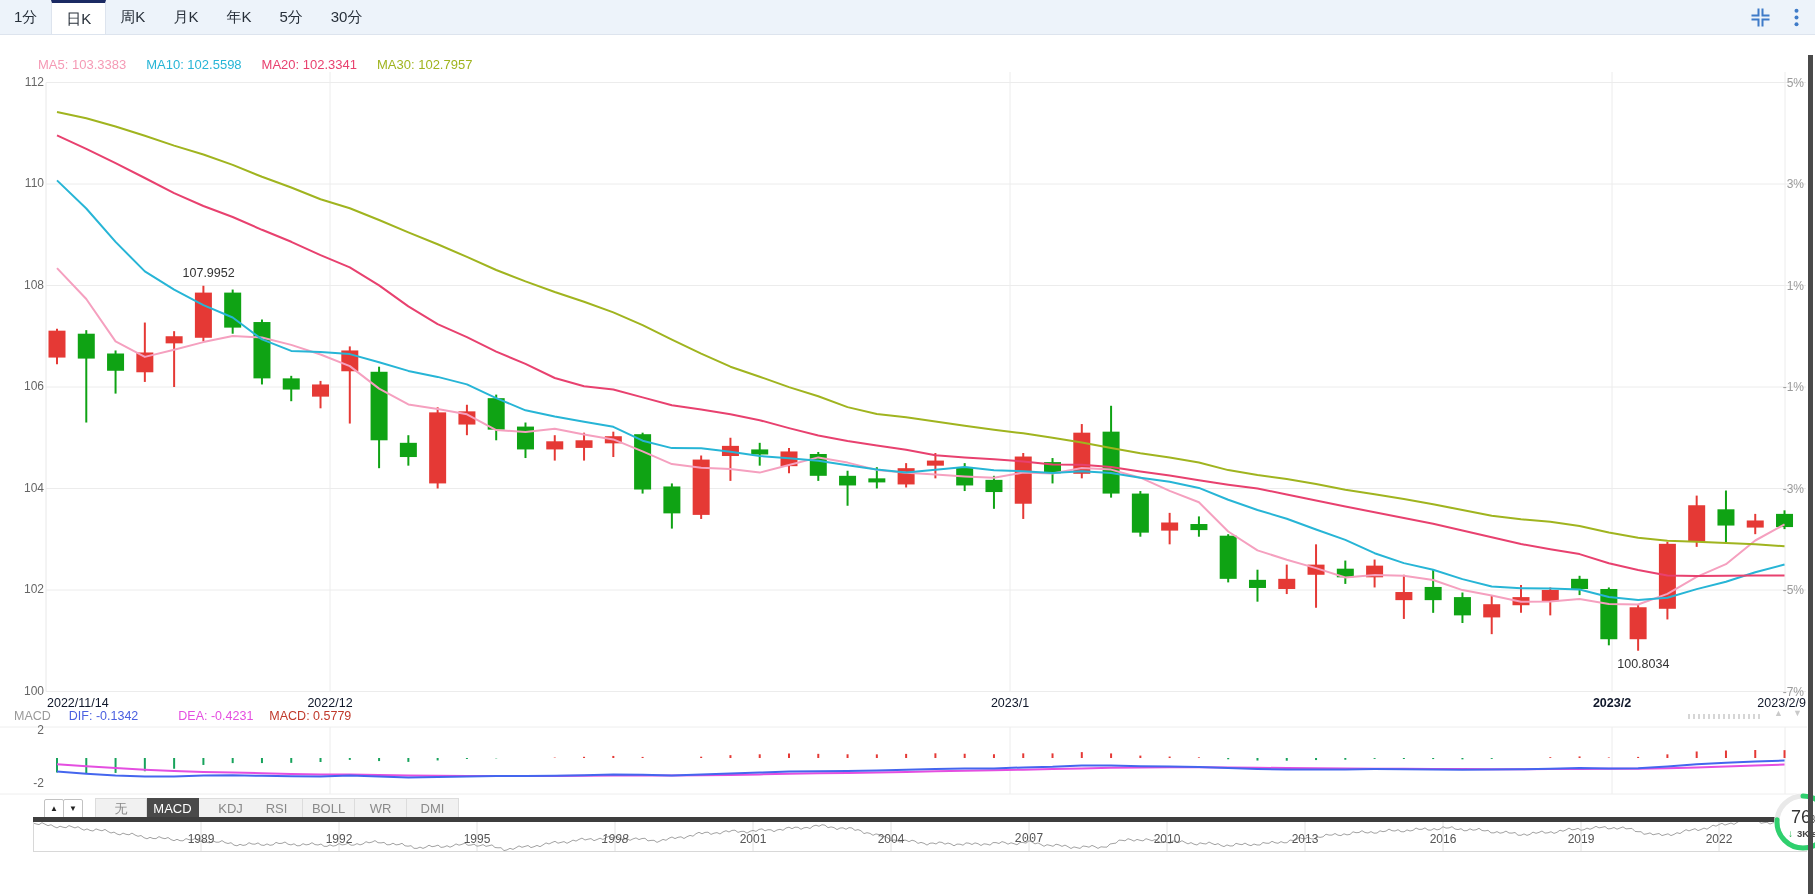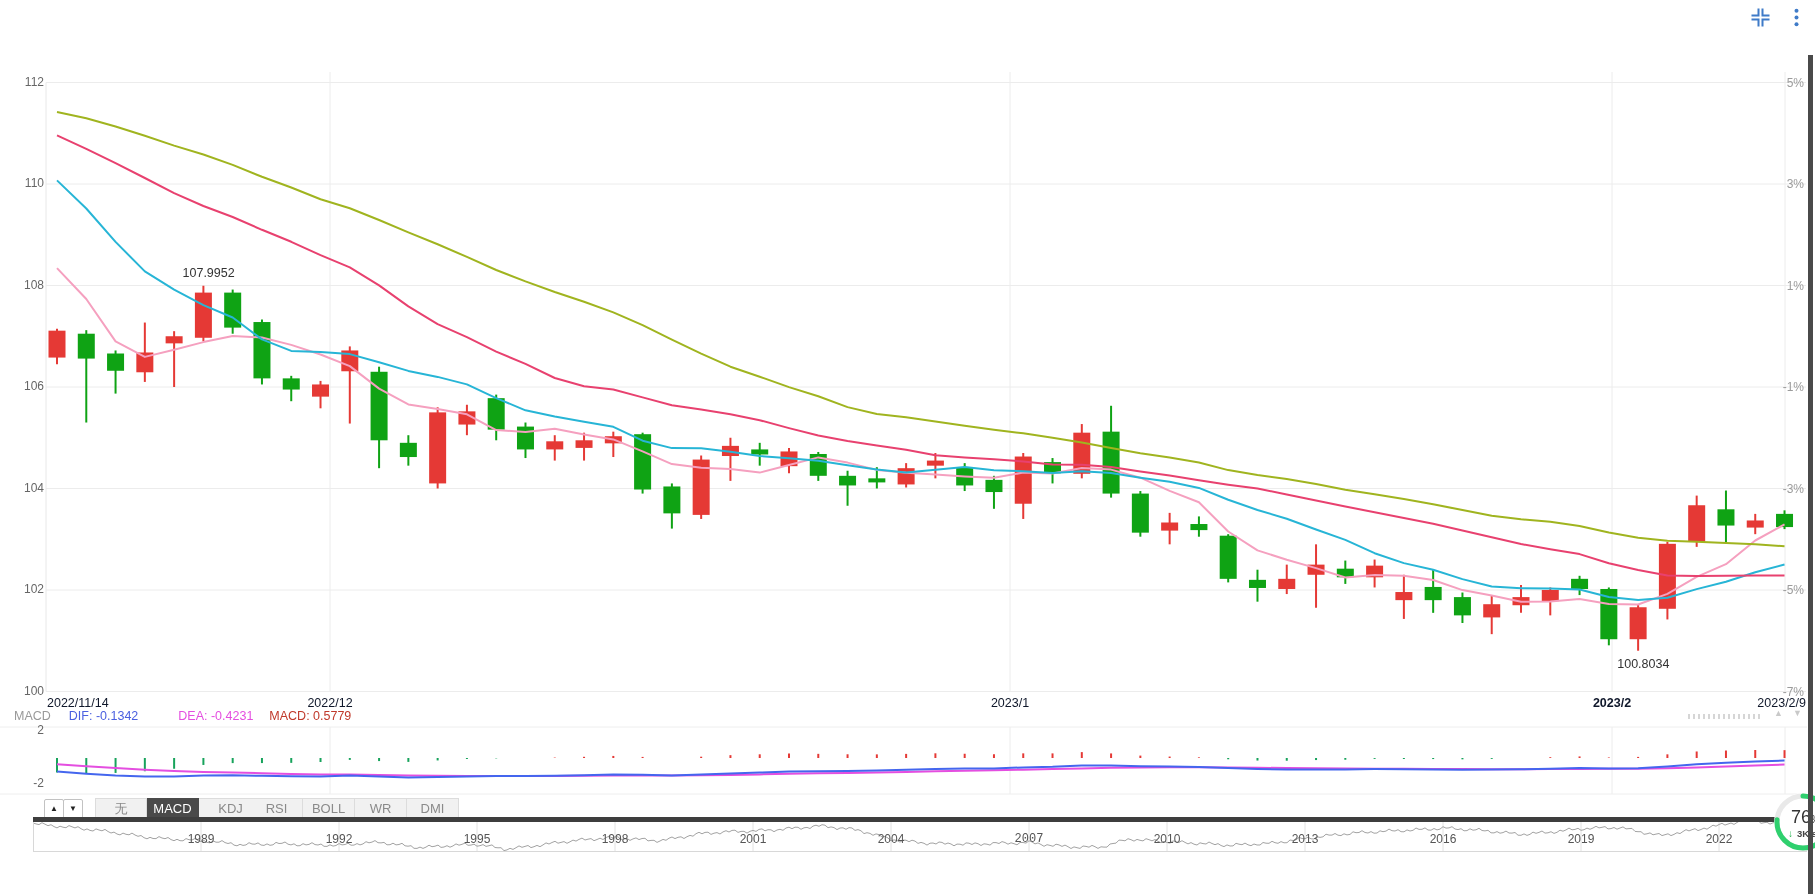--- a/index.html
+++ b/index.html
@@ -256,38 +256,53 @@
       <line x1="891" y1="822" x2="891" y2="851" stroke="#e2e2e2"></line>
       <line x1="1029" y1="822" x2="1029" y2="851" stroke="#e2e2e2"></line>
       <line x1="1167" y1="822" x2="1167" y2="851" stroke="#e2e2e2"></line>
       <line x1="1305" y1="822" x2="1305" y2="851" stroke="#e2e2e2"></line>
       <line x1="1443" y1="822" x2="1443" y2="851" stroke="#e2e2e2"></line>
       <line x1="1581" y1="822" x2="1581" y2="851" stroke="#e2e2e2"></line>
       <line x1="1719" y1="822" x2="1719" y2="851" stroke="#e2e2e2"></line>
       <polyline points="33,823.0 36,823.9 39,824.6 42,822.7 45,824.2 48,825.7 51,824.7 54,826.6 57,827.9 60,826.2 63,827.2 66,827.7 69,825.6 72,826.8 75,827.9 78,826.7 81,828.7 84,830.2 87,828.9 90,830.4 93,831.0 96,828.9 99,830.0 102,830.8 105,829.4 108,831.5 111,833.0 114,832.1 117,834.0 120,834.9 123,833.1 126,834.3 129,834.8 132,833.1 135,835.0 138,836.3 141,835.5 144,837.7 147,838.8 150,837.3 153,838.5 156,838.6 159,836.6 162,838.0 165,838.7 168,837.5 171,839.6 174,840.7 177,839.3 180,840.7 183,840.8 186,838.6 189,839.7 192,840.0 195,838.5 198,840.5 201,841.5 204,840.5 207,842.4 210,842.8 213,840.9 216,842.2 219,842.2 222,840.6 225,842.6 228,843.5 231,842.7 234,845.1 237,845.8 240,844.3 243,845.4 246,844.9 249,842.7 252,844.0 255,844.2 258,842.9 261,845.0 264,845.4 267,843.9 270,845.3 273,844.8 276,842.4 279,843.5 282,843.3 285,842.0 288,844.2 291,844.9 294,843.8 297,845.8 300,845.7 303,843.7 306,844.9 309,844.4 312,842.7 315,844.6 318,845.0 321,844.0 324,846.3 327,846.4 330,844.8 333,846.1 336,845.5 339,843.6 342,844.9 345,844.5 348,843.2 351,845.2 354,845.1 357,843.6 360,844.9 363,843.9 366,841.7 369,842.8 372,842.1 375,840.6 378,842.7 381,842.9 384,842.4 387,844.8 390,844.7 393,843.2 396,844.9 399,844.5 402,843.3 405,845.8 408,846.2 411,845.7 414,848.3 417,848.4 420,847.1 423,848.4 426,847.1 429,845.2 432,846.7 435,846.2 438,845.1 441,847.4 444,847.0 447,845.7 450,847.2 453,845.9 456,843.9 459,845.2 462,844.3 465,843.1 468,845.3 471,845.1 474,844.2 477,846.2 480,845.7 483,844.6 486,846.4 489,845.7 492,844.9 495,847.5 498,847.8 501,847.7 504,850.6 507,849.9 510,848.3 513,849.4 516,847.7 519,845.9 522,847.3 525,846.4 528,845.5 531,847.6 534,846.7 537,845.4 540,846.7 543,844.9 546,842.9 549,844.0 552,842.5 555,841.3 558,843.2 561,842.4 564,841.6 567,843.3 570,841.8 573,840.1 576,841.1 579,839.4 582,838.1 585,840.0 588,839.2 591,838.6 594,840.7 597,839.5 600,838.2 603,839.5 606,837.6 609,836.2 612,837.9 615,836.9 618,836.8 621,839.5 624,838.9 627,838.5 630,840.4 633,838.9 636,837.9 639,839.6 642,838.5 645,838.3 648,840.9 651,840.4 654,840.3 657,842.4 660,841.0 663,839.4 666,840.3 669,838.2 672,837.0 675,838.6 678,837.3 681,836.8 684,838.5 687,836.7 690,835.4 693,836.2 696,833.7 699,832.3 702,833.8 705,832.4 708,832.2 711,834.4 714,833.2 717,832.6 720,834.0 723,831.9 726,830.7 729,832.0 732,830.4 735,830.2 738,832.4 741,831.4 744,831.3 747,833.1 750,831.3 753,830.4 756,831.4 759,829.4 762,828.9 765,830.8 768,829.7 771,829.8 774,831.7 777,830.0 780,829.3 783,830.3 786,828.0 789,827.2 792,828.7 795,827.2 798,827.3 801,829.3 804,827.8 807,827.4 810,828.5 813,826.1 816,825.2 819,826.3 822,824.7 825,825.2 828,827.7 831,826.9 834,827.6 837,829.6 840,828.0 843,827.8 846,829.3 849,827.6 852,828.0 855,830.4 858,829.6 861,830.8 864,833.6 867,832.7 870,833.4 873,835.3 876,833.9 879,834.6 882,837.0 885,836.4 888,838.0 891,840.9 894,839.9 897,840.5 900,842.1 903,840.1 906,840.2 909,841.7 912,840.2 915,841.1 918,843.4 921,842.4 924,843.3 927,845.1 930,843.2 933,843.0 936,844.0 939,842.0 942,842.4 945,844.2 948,843.0 951,844.0 954,845.8 957,844.1 960,844.2 963,845.2 966,842.9 969,843.2 972,844.5 975,842.9 978,843.7 981,845.5 984,843.8 987,844.2 990,845.1 993,842.6 996,842.6 999,843.5 1002,841.6 1005,842.5 1008,844.2 1011,842.8 1014,843.7 1017,844.8 1020,842.5 1023,842.5 1026,843.1 1029,840.8 1032,841.9 1035,843.9 1038,842.9 1041,844.5 1044,846.3 1047,844.7 1050,845.4 1053,846.3 1056,844.2 1059,844.9 1062,846.4 1065,845.1 1068,846.7 1071,848.5 1074,846.9 1077,847.7 1080,848.4 1083,846.0 1086,846.4 1089,847.2 1092,845.4 1095,846.7 1098,848.4 1101,846.8 1104,847.1 1107,847.1 1110,844.0 1113,843.5 1116,843.1 1119,840.1 1122,840.3 1125,840.8 1128,838.7 1131,839.7 1134,841.1 1137,839.4 1140,840.3 1143,840.9 1146,838.7 1149,839.7 1152,840.8 1155,839.5 1158,841.3 1161,842.8 1164,841.3 1167,842.5 1170,843.1 1173,840.9 1176,841.7 1179,842.4 1182,840.7 1185,842.4 1188,843.9 1191,842.6 1194,844.2 1197,845.0 1200,842.8 1203,843.6 1206,844.0 1209,842.0 1212,843.5 1215,844.7 1218,843.6 1221,845.5 1224,846.6 1227,844.9 1230,846.0 1233,845.9 1236,843.3 1239,844.2 1242,844.7 1245,843.1 1248,844.8 1251,845.7 1254,844.0 1257,845.0 1260,845.0 1263,842.5 1266,843.2 1269,843.3 1272,841.3 1275,842.7 1278,843.3 1281,841.6 1284,842.8 1287,842.7 1290,840.0 1293,840.5 1296,839.9 1299,837.4 1302,838.5 1305,838.7 1308,837.2 1311,838.8 1314,839.0 1317,836.7 1320,837.4 1323,836.8 1326,834.2 1329,835.1 1332,835.1 1335,833.5 1338,835.2 1341,835.6 1344,833.8 1347,834.9 1350,834.4 1353,831.8 1356,832.7 1359,832.5 1362,830.7 1365,832.5 1368,833.0 1371,831.6 1374,833.2 1377,833.0 1380,830.8 1383,831.7 1386,831.1 1389,829.1 1392,830.7 1395,831.0 1398,829.7 1401,831.7 1404,831.8 1407,829.9 1410,831.0 1413,830.3 1416,828.0 1419,829.4 1422,829.3 1425,827.9 1428,830.0 1431,830.2 1434,828.5 1437,829.9 1440,829.1 1443,826.7 1446,828.1 1449,827.9 1452,826.7 1455,829.0 1458,829.6 1461,828.7 1464,830.8 1467,830.6 1470,828.8 1473,830.2 1476,829.8 1479,828.3 1482,830.5 1485,830.9 1488,830.3 1491,832.8 1494,832.9 1497,831.6 1500,833.2 1503,832.6 1506,831.1 1509,833.0 1512,833.1 1515,832.5 1518,835.2 1521,835.3 1524,833.9 1527,835.4 1530,834.3 1533,832.1 1536,833.3 1539,832.4 1542,831.0 1545,833.1 1548,832.8 1551,831.7 1554,833.4 1557,832.3 1560,830.2 1563,831.2 1566,829.9 1569,828.1 1572,829.8 1575,829.4 1578,828.3 1581,830.3 1584,829.7 1587,828.1 1590,829.3 1593,828.0 1596,826.3 1599,827.9 1602,827.3 1605,826.6 1608,828.9 1611,828.6 1614,827.5 1617,829.2 1620,828.0 1623,826.9 1626,828.9 1629,828.6 1632,828.4 1635,831.4 1638,831.7 1641,831.7 1644,834.3 1647,833.8 1650,832.9 1653,834.8 1656,834.1 1659,833.5 1662,835.6 1665,834.7 1668,833.8 1671,835.6 1674,834.4 1677,832.7 1680,833.6 1683,831.5 1686,829.7 1689,830.9 1692,829.7 1695,828.7 1698,830.6 1701,829.5 1704,828.1 1707,829.2 1710,827.2 1713,825.2 1716,826.2 1719,824.5 1722,823.3 1725,825.1 1728,824.0 1731,823.0 1734,824.4 1737,822.5 1740,820.7 1743,821.5 1746,819.5 1749,818.1 1752,820.4 1755,820.2 1758,820.6 1761,823.3 1764,822.7 1767,822.3 1770,824.1 1773,822.8 1776,822.3 1779,824.5 1782,823.6 1785,823.4 1788,825.8 1791,824.8 1794,824.1 1797,825.6 1800,823.7 1803,822.4 1806,823.7" fill="none" stroke="#a3a3a3" stroke-width="1"></polyline>
     </svg>
 
+  <div id="topbar">
+      <div class="ktab">1分</div>
+      <div class="ktab active">日K</div>
+      <div class="ktab">周K</div>
+      <div class="ktab">月K</div>
+      <div class="ktab">年K</div>
+      <div class="ktab">5分</div>
+      <div class="ktab">30分</div>
+    </div>
   <div id="topbar-icons">
     <svg width="19" height="19" viewBox="0 0 19 19">
       <g stroke="#3f7bc8" stroke-width="2" fill="none" stroke-linecap="square">
         <path d="M7.5 1.5 L7.5 7.5 L1.5 7.5"></path>
           <path d="M11.5 1.5 L11.5 7.5 L17.5 7.5"></path>
         <path d="M7.5 17.5 L7.5 11.5 L1.5 11.5"></path>
           <path d="M11.5 17.5 L11.5 11.5 L17.5 11.5"></path>
       </g>
     </svg>
     <svg width="5" height="19" viewBox="0 0 5 19">
       <g fill="#3f7bc8">
           <circle cx="2.5" cy="2.8" r="2"></circle>
           <circle cx="2.5" cy="9.5" r="2"></circle>
           <circle cx="2.5" cy="16.2" r="2"></circle>
         </g>
     </svg>
   </div>
 
+  <div id="mabar">
+      <div style="color: rgb(245, 154, 181);">MA5: 103.3383</div>
+      <div style="color: rgb(39, 181, 214);">MA10: 102.5598</div>
+      <div style="color: rgb(232, 65, 111);">MA20: 102.3341</div>
+      <div style="color: rgb(160, 180, 31);">MA30: 102.7957</div>
+    </div>
 
   <div id="axis-layer">
       <div class="axis-label" style="left: 6px; top: 74.5px;">112</div>
       <div class="axis-label" style="left: 6px; top: 176px;">110</div>
       <div class="axis-label" style="left: 6px; top: 277.5px;">108</div>
       <div class="axis-label" style="left: 6px; top: 379px;">106</div>
       <div class="axis-label" style="left: 6px; top: 480.5px;">104</div>
       <div class="axis-label" style="left: 6px; top: 582px;">102</div>
       <div class="axis-label" style="left: 6px; top: 683.5px;">100</div>
       <div class="raxis-label" style="left: 1760px; top: 75.5px;">5%</div>
@@ -330,21 +345,21 @@
       <div class="indtab" style="left: 355px; width: 52px;">WR</div>
       <div class="indtab" style="left: 407px; width: 52px;">DMI</div>
     </div>
 
   <div id="nav-topbar"></div>
   <div id="nav-strip"></div>
   <div id="nav-years">
       <div class="nav-year" style="left: 201px; transform: translateX(-50%);">1989</div>
       <div class="nav-year" style="left: 339px; transform: translateX(-50%);">1992</div>
       <div class="nav-year" style="left: 477px; transform: translateX(-50%);">1995</div>
-      <div class="nav-year" style="left: 615px; transform: translateX(-50%);">1998</div>
+      <div class="nav-year" style="left: 615px; transform: translateX(-50%); font-style: italic;">1998</div>
       <div class="nav-year" style="left: 753px; transform: translateX(-50%);">2001</div>
       <div class="nav-year" style="left: 891px; transform: translateX(-50%);">2004</div>
       <div class="nav-year" style="left: 1029px; transform: translateX(-50%); font-family: Liberation Mono, monospace;">2007</div>
       <div class="nav-year" style="left: 1167px; transform: translateX(-50%);">2010</div>
       <div class="nav-year" style="left: 1305px; transform: translateX(-50%);">2013</div>
       <div class="nav-year" style="left: 1443px; transform: translateX(-50%);">2016</div>
       <div class="nav-year" style="left: 1581px; transform: translateX(-50%);">2019</div>
       <div class="nav-year" style="left: 1719px; transform: translateX(-50%);">2022</div>
     </div>
 

